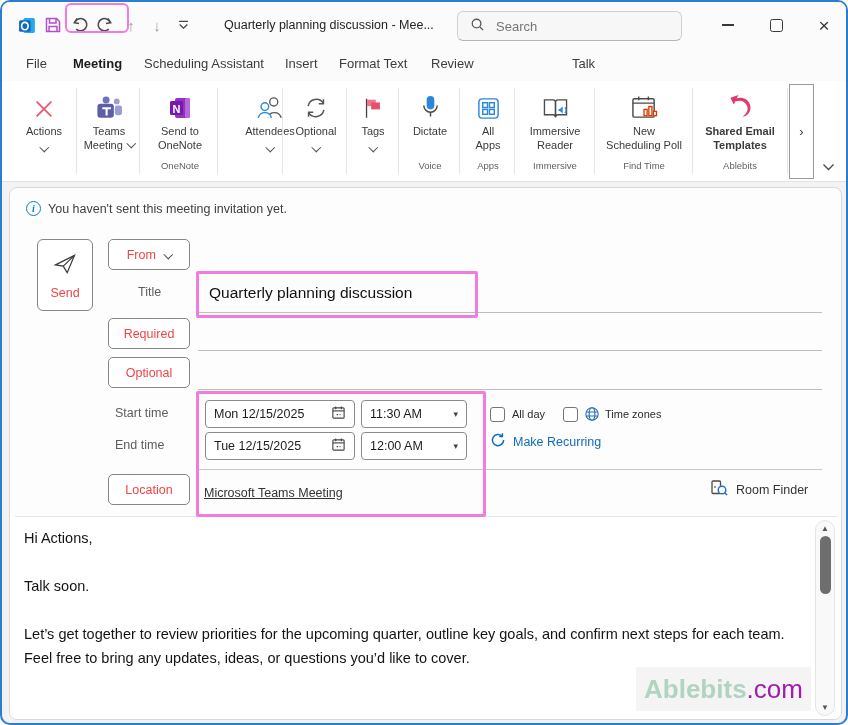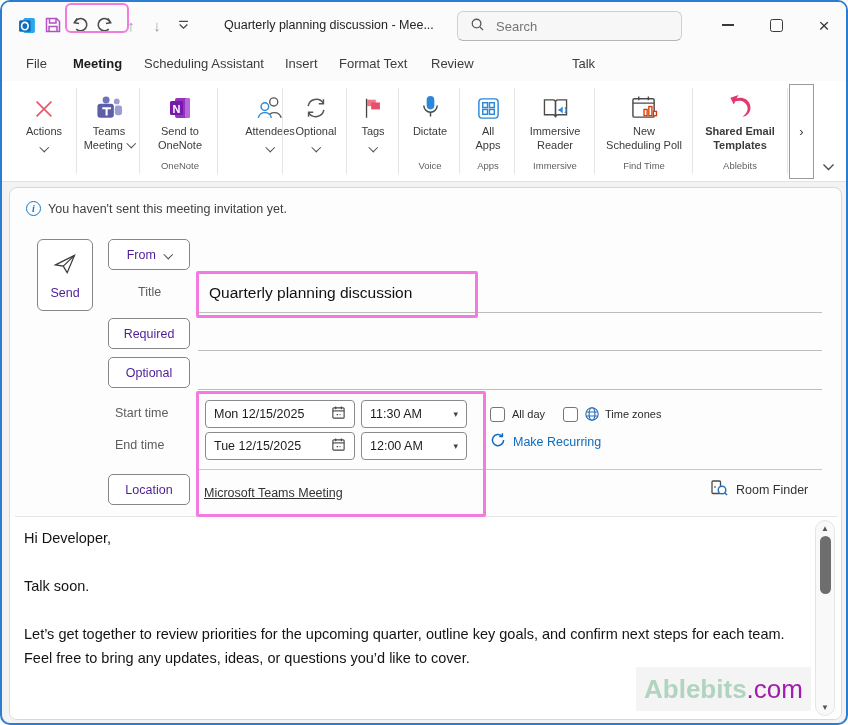--- a/index.html
+++ b/index.html
@@ -32,21 +32,21 @@
   .chevd{margin-top:5px;}
   .inline-chv{margin-left:5px;margin-bottom:2px;}
   .vsep{position:absolute;top:7px;height:86px;width:1px;background:#e5e5e5;}
   .grplbl{position:absolute;top:79px;font-size:9.5px;color:#5f5f5f;text-align:center;white-space:nowrap;}
   .morebtn{position:absolute;left:787px;top:3px;width:25px;height:95px;border:1px solid #9a9a9a;box-sizing:border-box;display:flex;align-items:center;justify-content:center;font-size:13px;color:#3b3b3b;background:#fff;}
   .collapsebtn{position:absolute;left:814px;top:74px;width:24px;height:24px;display:flex;align-items:center;justify-content:center;}
   
   .panel{position:absolute;left:7px;top:185px;width:833px;height:533px;background:#fdfdfd;border:1px solid #d8d8d8;border-radius:8px;box-sizing:border-box;overflow:hidden;}
   .infobar{position:absolute;left:16px;top:13px;display:flex;align-items:center;gap:7px;font-size:12.5px;color:#404040;}
   .info-i{display:inline-flex;align-items:center;justify-content:center;width:15px;height:15px;box-sizing:border-box;border:1.5px solid #0f7bd0;border-radius:50%;color:#0f7bd0;font-size:10px;font-family:"Liberation Serif",serif;font-style:italic;font-weight:bold;}
-  .fbtn{position:absolute;box-sizing:border-box;border:1px solid #868686;border-radius:5px;background:#fff;font-size:12.5px;color:#4c1d95;display:flex;align-items:center;justify-content:center;cursor:default;}
+  .fbtn{position:absolute;box-sizing:border-box;border:1px solid #868686;border-radius:5px;background:#fff;font-size:12.5px;color:#ef4444;display:flex;align-items:center;justify-content:center;cursor:default;}
   .sendbtn{left:27px;top:51px;width:56px;height:72px;flex-direction:column;gap:6px;border-radius:6px;}
   .flabel{position:absolute;font-size:12.5px;color:#5d5d5d;white-space:nowrap;}
   .hline{position:absolute;height:1px;background:#bdbdbd;}
   .titleval{position:absolute;left:188px;top:85px;width:274px;height:39px;line-height:39px;padding-left:11px;font-size:15.5px;color:#111;box-sizing:border-box;white-space:nowrap;overflow:hidden;}
   .annot{position:absolute;border:3px solid #f27be0;border-radius:2px;pointer-events:none;z-index:6;}
   .dinput{position:absolute;height:28px;box-sizing:border-box;border:1px solid #8a8a8a;border-radius:4px;background:#fff;font-size:12.5px;color:#1c1c1c;display:flex;align-items:center;justify-content:space-between;padding:0 8px;}
   .cbox{position:absolute;width:15px;height:15px;box-sizing:border-box;border:1px solid #767676;border-radius:3px;background:#fff;}
   .cblabel{position:absolute;font-size:11px;color:#2c2c2c;white-space:nowrap;}
   .recurring{position:absolute;left:480px;top:244px;display:flex;align-items:center;gap:7px;font-size:12.5px;color:#0f6cbd;cursor:default;}
   .teamslink{position:absolute;left:194px;top:298px;font-size:12.5px;color:#333;text-decoration:underline;white-space:nowrap;cursor:default;}
@@ -415,21 +415,21 @@
       <span>Room Finder</span>
     </div>
 
     <div class="annot" style="left:186px;top:83px;width:276px;height:41px;"></div>
     <div class="annot" style="left:186px;top:203px;width:284px;height:120px;"></div>
 
     <div class="hline" style="left:5px;top:328px;width:822px;background:#e6e6e6;"></div>
 
     <div class="bodyarea">
       <div class="bodytext">
-        <p>Hi Developer,</p>
+        <p>Hi Actions,</p>
         <p class="gap">Talk soon.</p>
         <p class="gap">Let’s get together to review priorities for the upcoming quarter, outline key goals, and confirm next steps for each team. Feel free to bring any updates, ideas, or questions you’d like to cover.</p>
       </div>
       <div class="watermark">
         <span class="wm-b">Ablebits</span>
           <span class="wm-r">.com</span>
       </div>
     </div>
 
     <div class="sbar">

